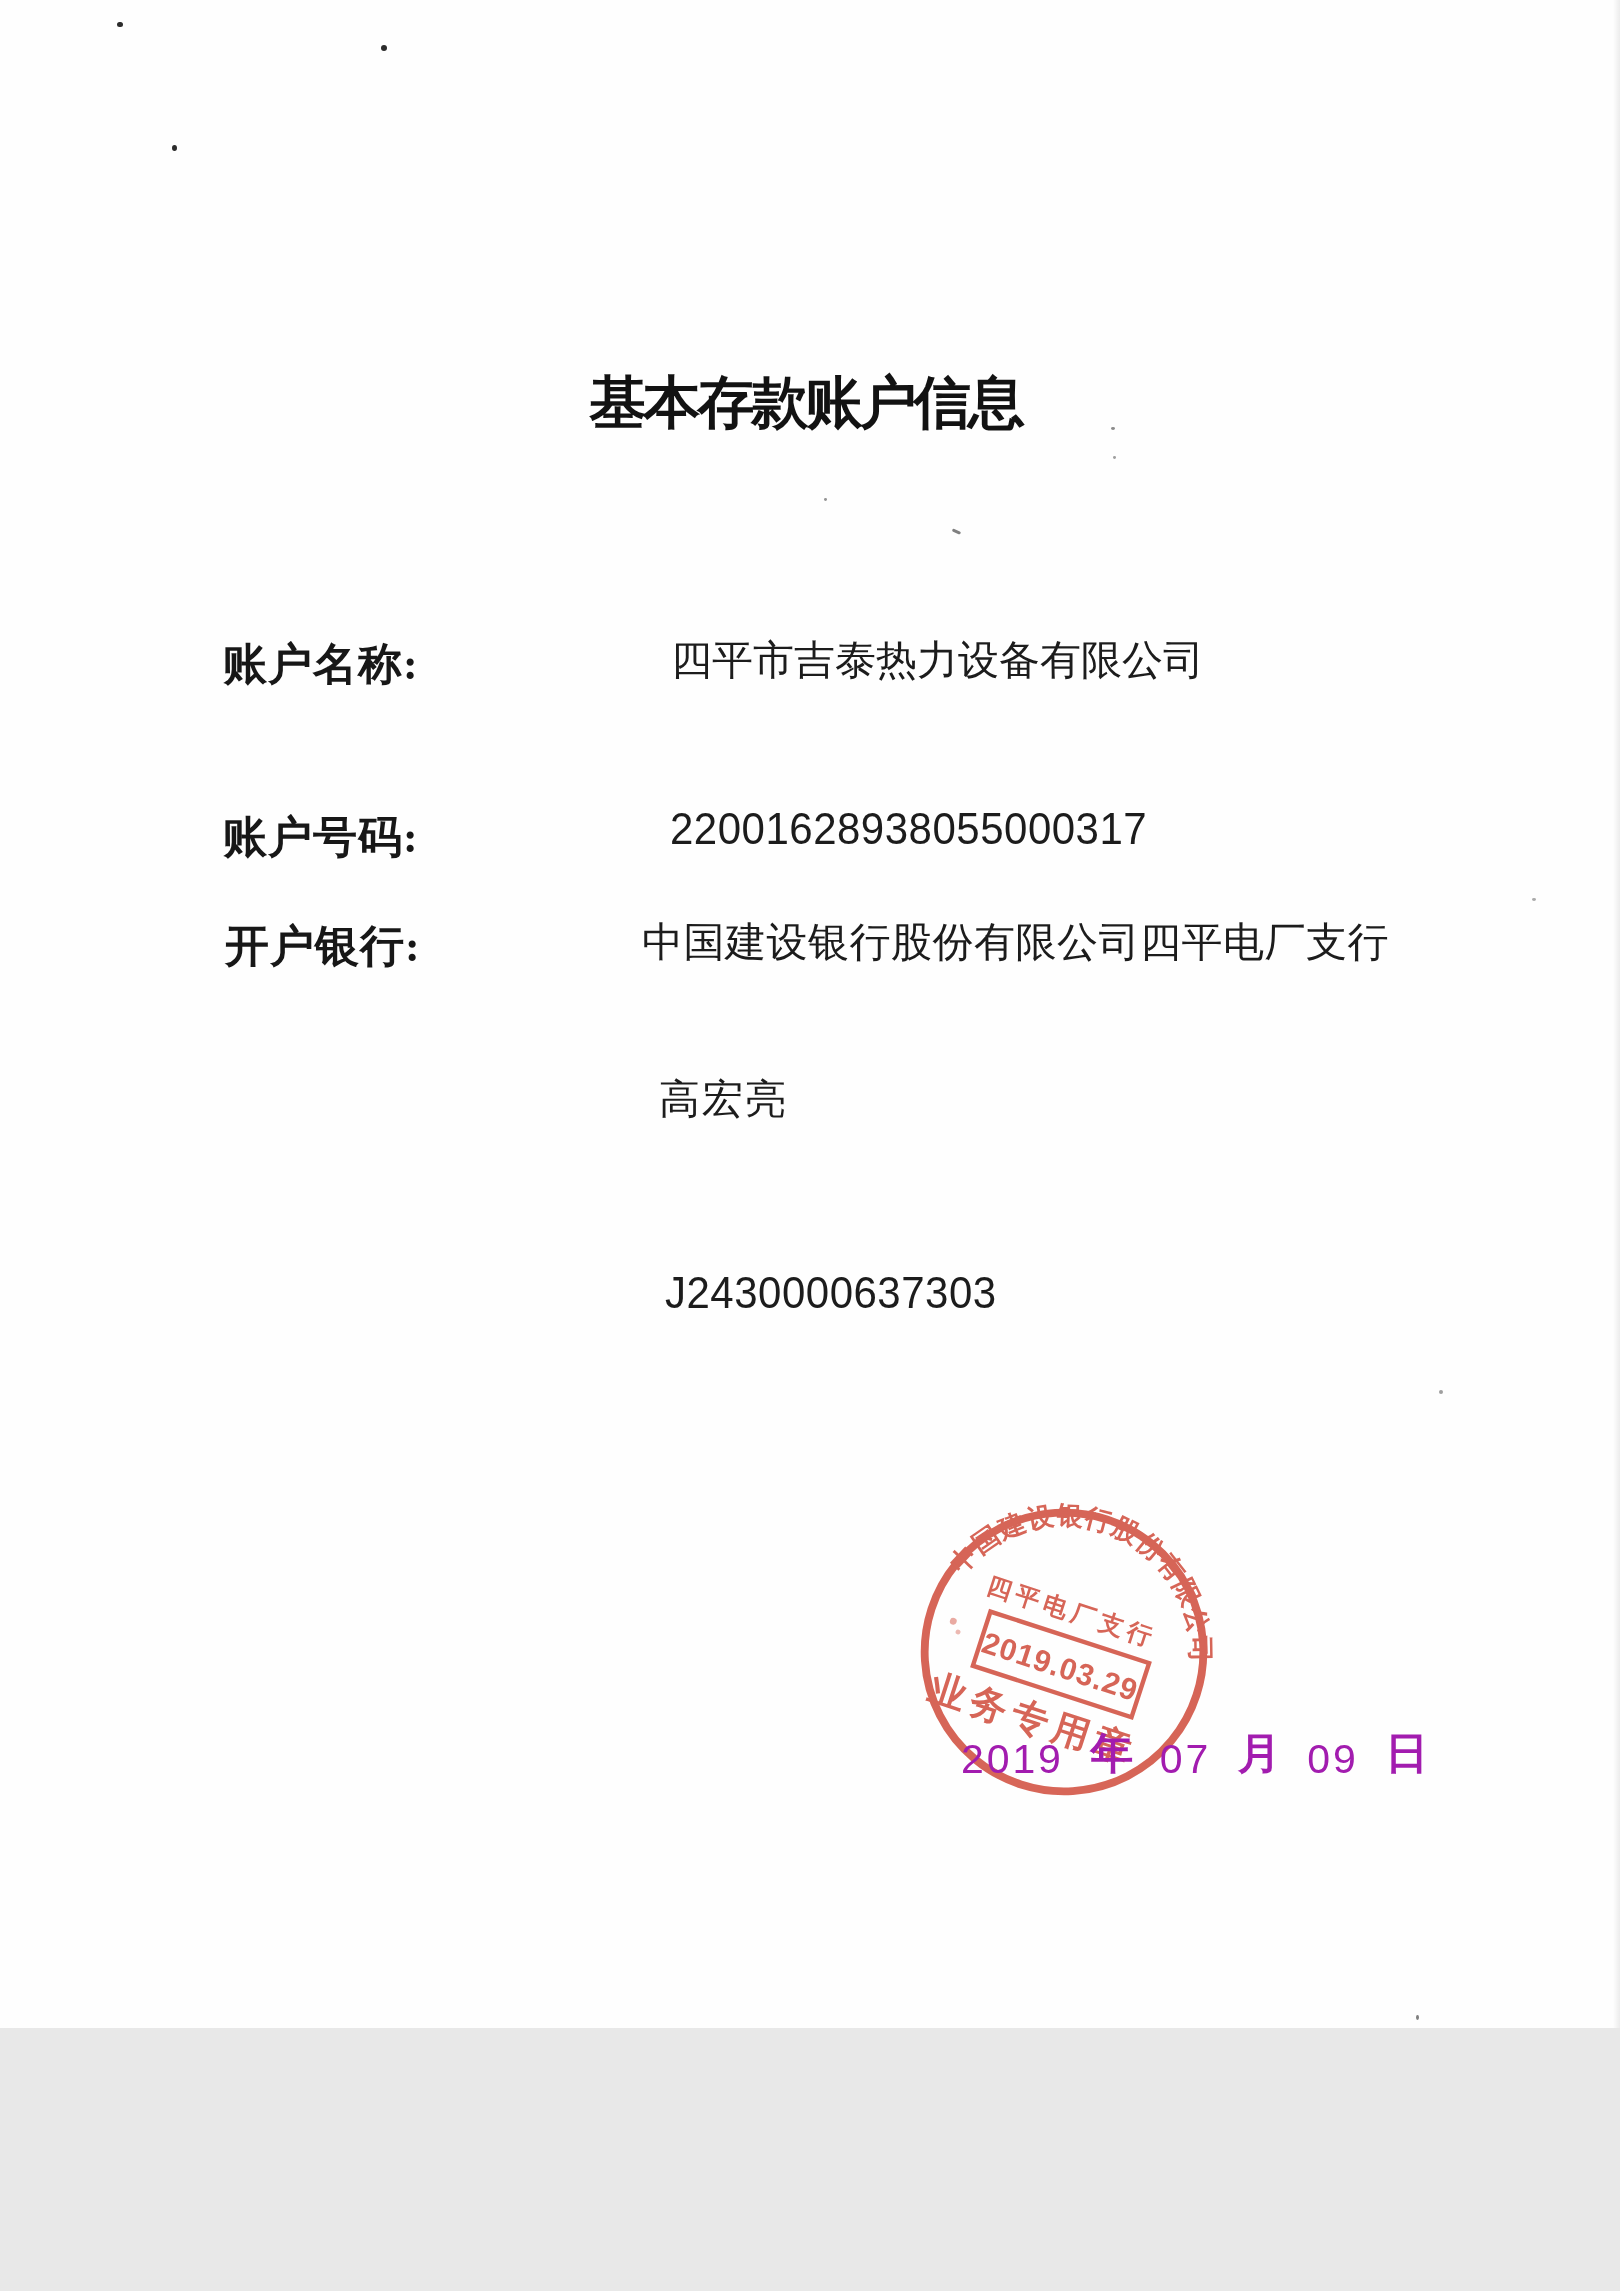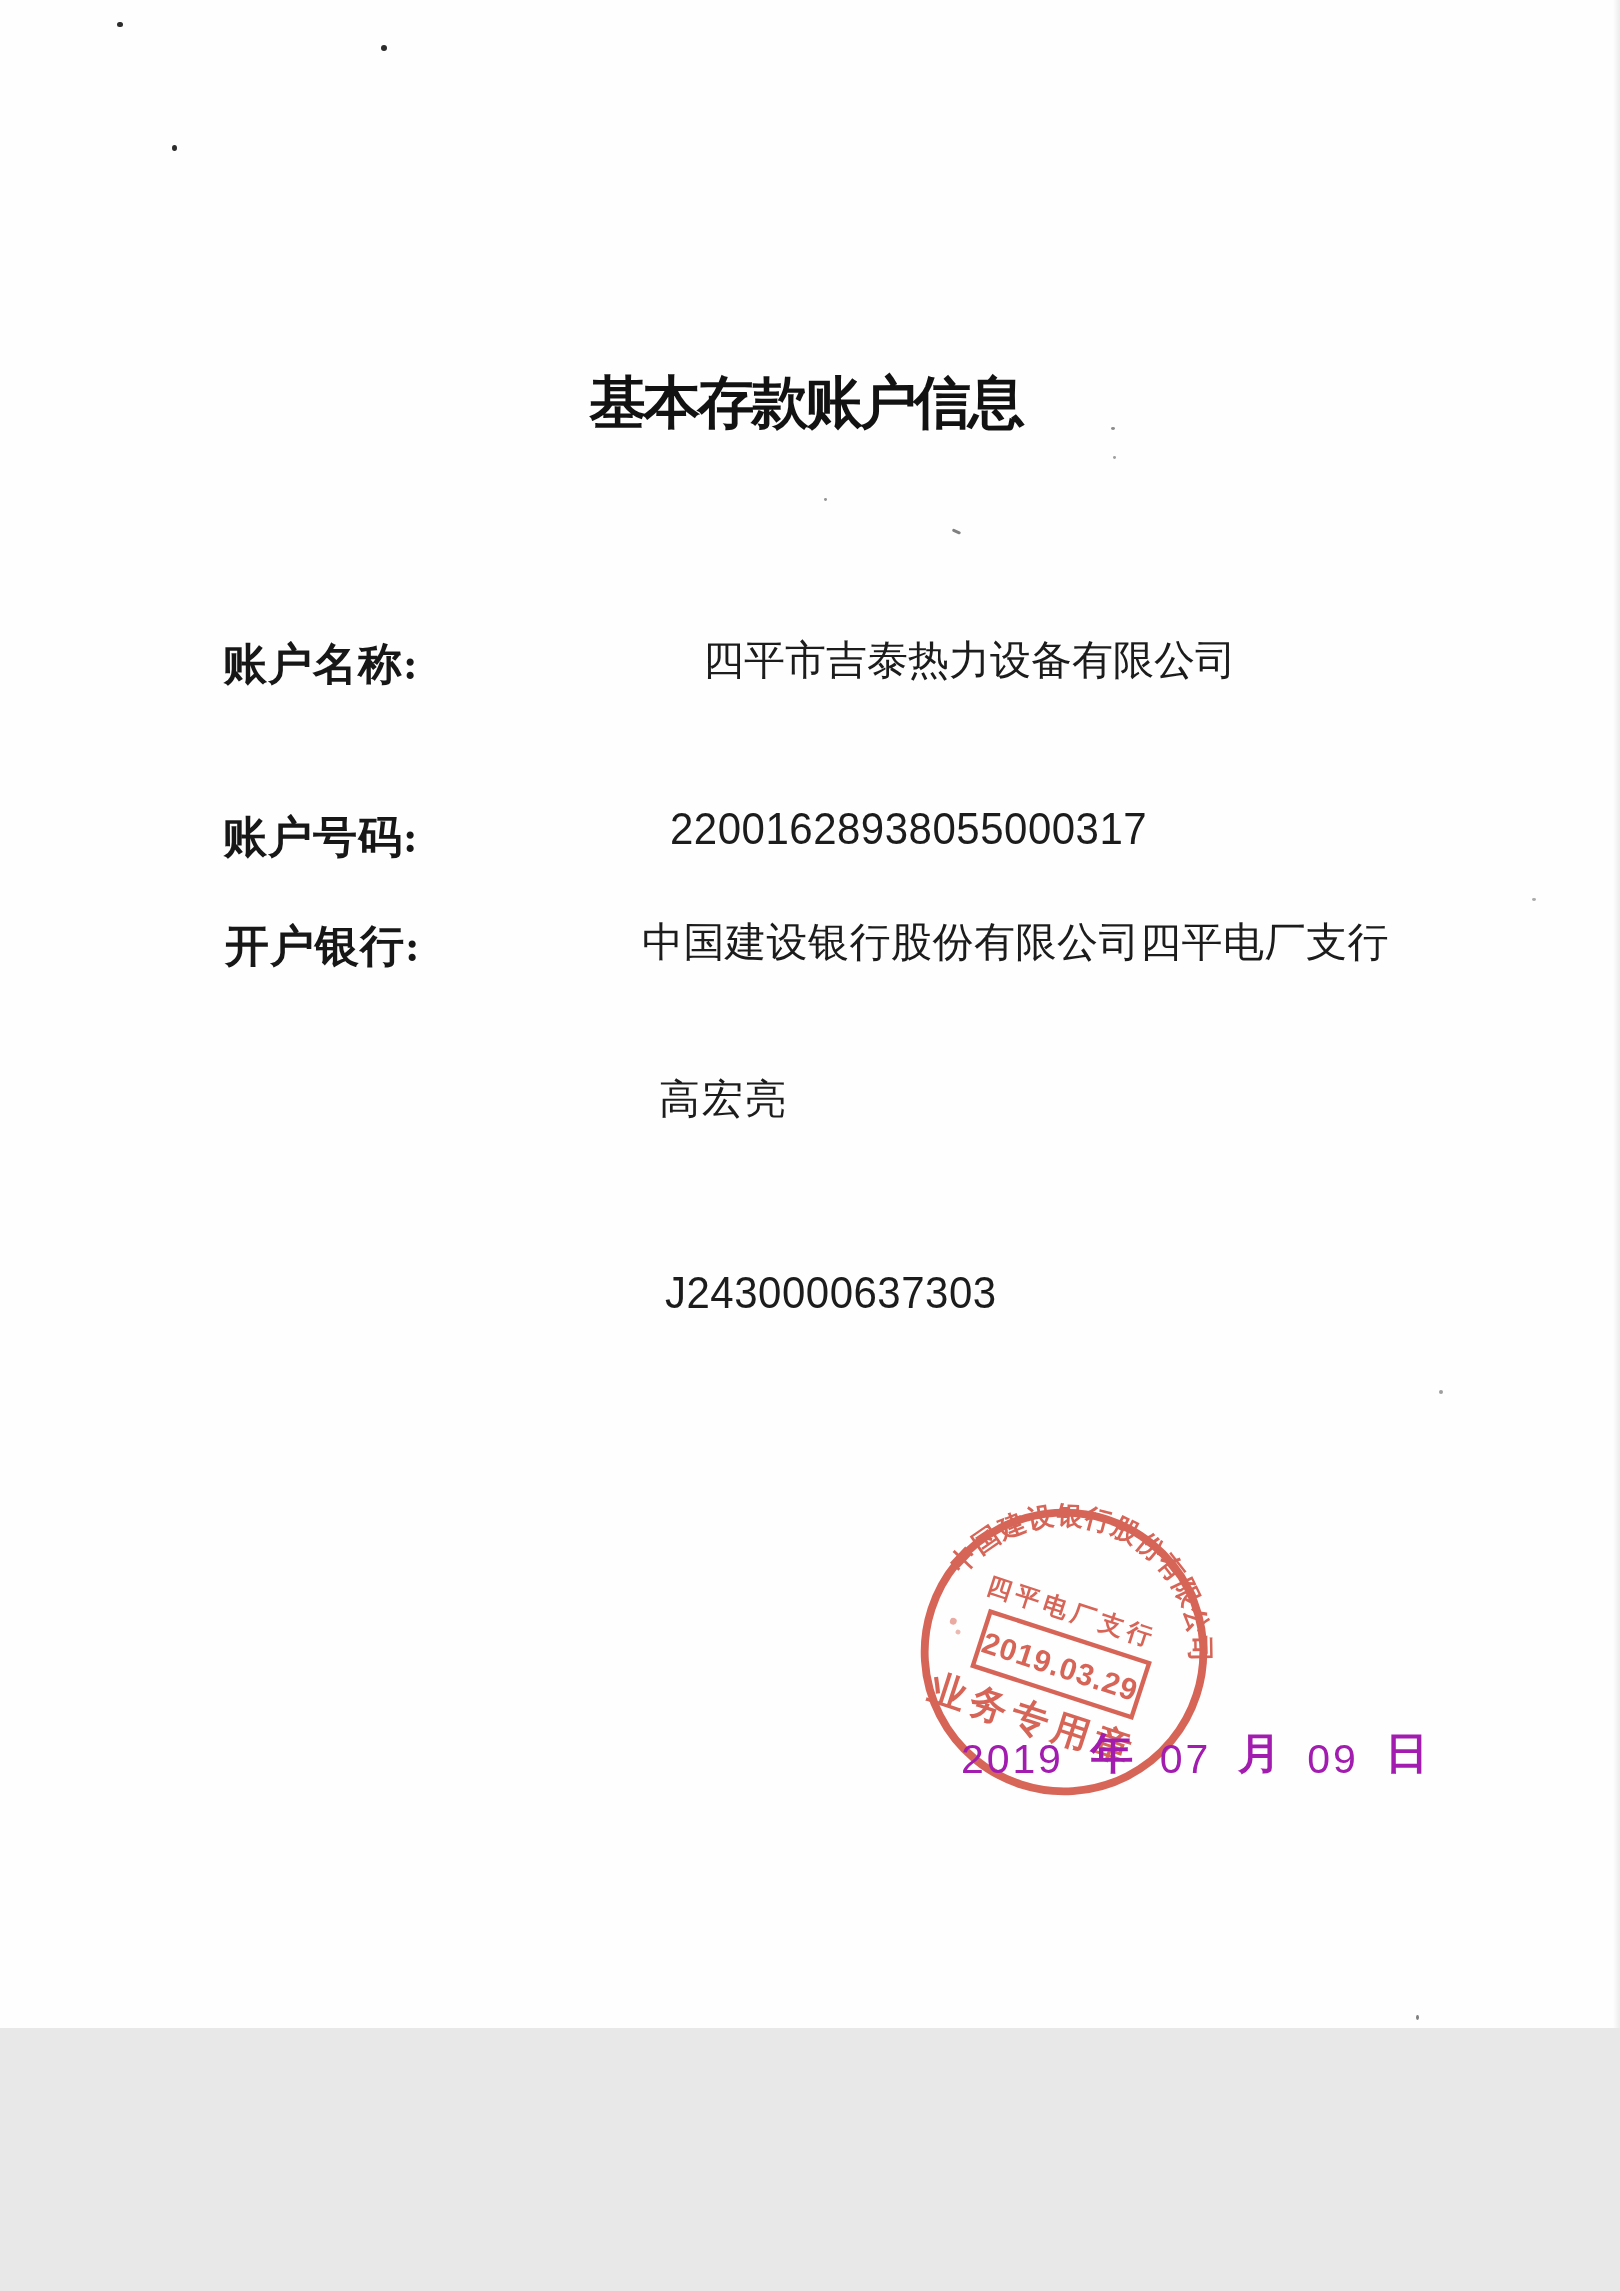--- a/index.html
+++ b/index.html
@@ -93,21 +93,21 @@
 </head>
 <body>
 
 <div class="page">
 
   <div class="edge-shadow"></div>
 
   <div class="title">基本存款账户信息</div>
 
   <div class="label" style="left:223px;top:635px;">账户名称:</div>
-  <div class="value" style="left:671px;top:633px;margin-left:32px;">四平市吉泰热力设备有限公司</div>
+  <div class="value" style="left:671px;top:633px;">四平市吉泰热力设备有限公司</div>
 
   <div class="label" style="left:223px;top:808px;">账户号码:</div>
   <div class="value num" style="left:670px;top:804px;font-size:42px;">22001628938055000317</div>
 
   <div class="label" style="left:225px;top:917px;">开户银行:</div>
   <div class="value" style="left:642px;top:915px;letter-spacing:0.5px;">中国建设银行股份有限公司四平电厂支行</div>
 
   <div class="value" style="left:659px;top:1072px;letter-spacing:2px;">高宏亮</div>
 
   <div class="value num" style="left:665px;top:1268px;font-size:42px;">J2430000637303</div>

